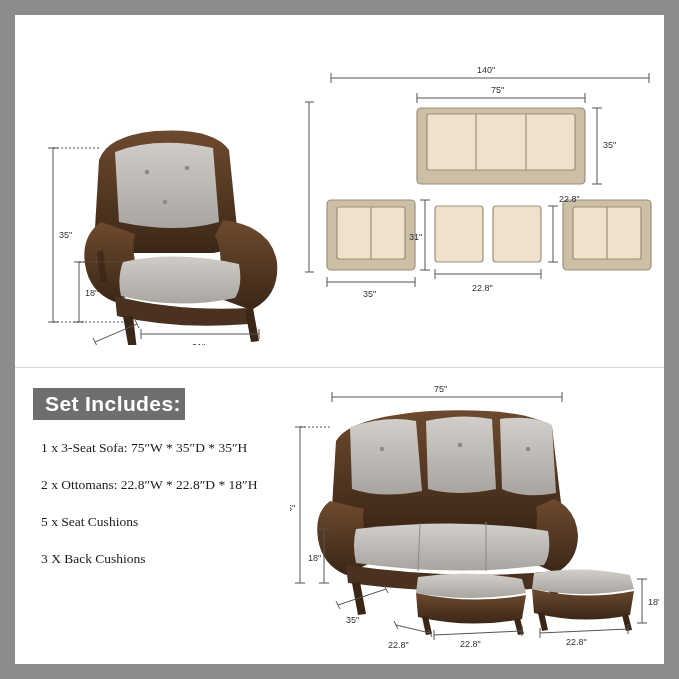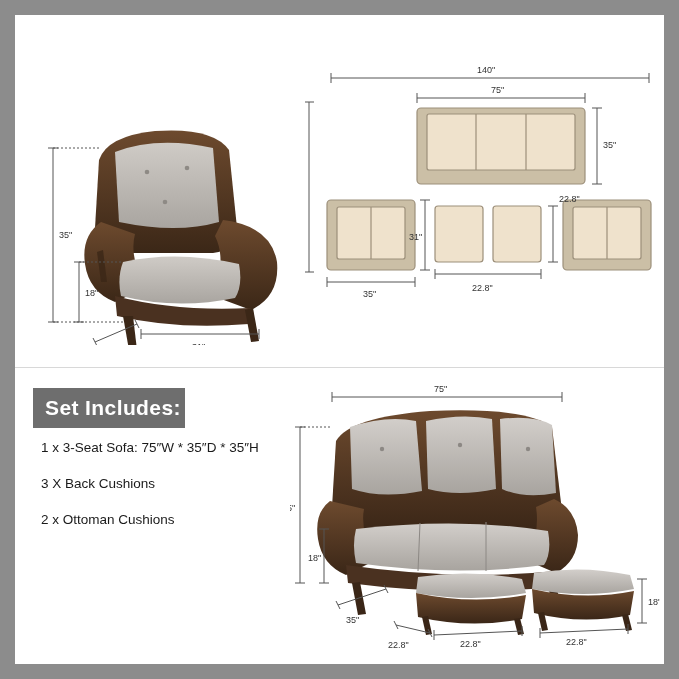--- a/index.html
+++ b/index.html
@@ -18,28 +18,28 @@
   .divider{position:absolute;left:0;top:352px;width:649px;height:1px;background:#d8d8d8;}
 
   
   .chair-wrap{position:absolute;left:22px;top:95px;width:245px;height:235px;}
   
   .plan-wrap{position:absolute;left:290px;top:45px;width:350px;height:265px;}
 
   
   .bottom-panel{position:absolute;left:0;top:353px;width:649px;height:296px;background:#fff;}
   .set-includes-bar{
-    position:absolute;left:18px;top:20px;width:152px;height:40px;
+    position:absolute;left:18px;top:20px;width:152px;height:32px;
     background:#6e6e6e;
     display:flex;align-items:center;
   }
   .set-includes-bar span{
     color:#fff;font-size:21px;font-weight:bold;letter-spacing:.4px;padding-left:12px;
   }
-  .includes-list{position:absolute;left:26px;top:72px;width:270px;}
+  .includes-list{position:absolute;left:26px;top:72px;width:270px;font-family:Liberation Serif, serif;}
   .includes-list div{
     font-size:13.5px;color:#1a1a1a;margin-bottom:21px;white-space:nowrap;
   }
 
   .photo-wrap{position:absolute;left:275px;top:15px;width:370px;height:265px;}
 
   
   svg text{font-family:"Liberation Sans", sans-serif;fill:#333;}
 </style>
 </head>
@@ -195,22 +195,23 @@
   <div class="divider"></div>
 
   <div class="bottom-panel">
 
     <div class="set-includes-bar">
       <span>Set Includes:</span>
     </div>
 
     <div class="includes-list">
       <div>1 x 3-Seat Sofa: 75″W * 35″D * 35″H</div>
+      <div>2 x Ottomans: 22.8″W * 22.8″D * 18″H</div>
+      <div>5 x Seat Cushions</div>
       <div>3 X Back Cushions</div>
-      <div>2 x Ottoman Cushions</div>
     </div>
 
     <div class="photo-wrap">
       <svg width="370" height="265" viewBox="0 0 370 265">
         <defs>
           <linearGradient id="wick2" x1="0" y1="0" x2="0" y2="1">
             <stop offset="0%" stop-color="#6d4a2e"></stop>
             <stop offset="100%" stop-color="#3a2617"></stop>
           </linearGradient>
           <linearGradient id="cush2" x1="0" y1="0" x2="0" y2="1">

